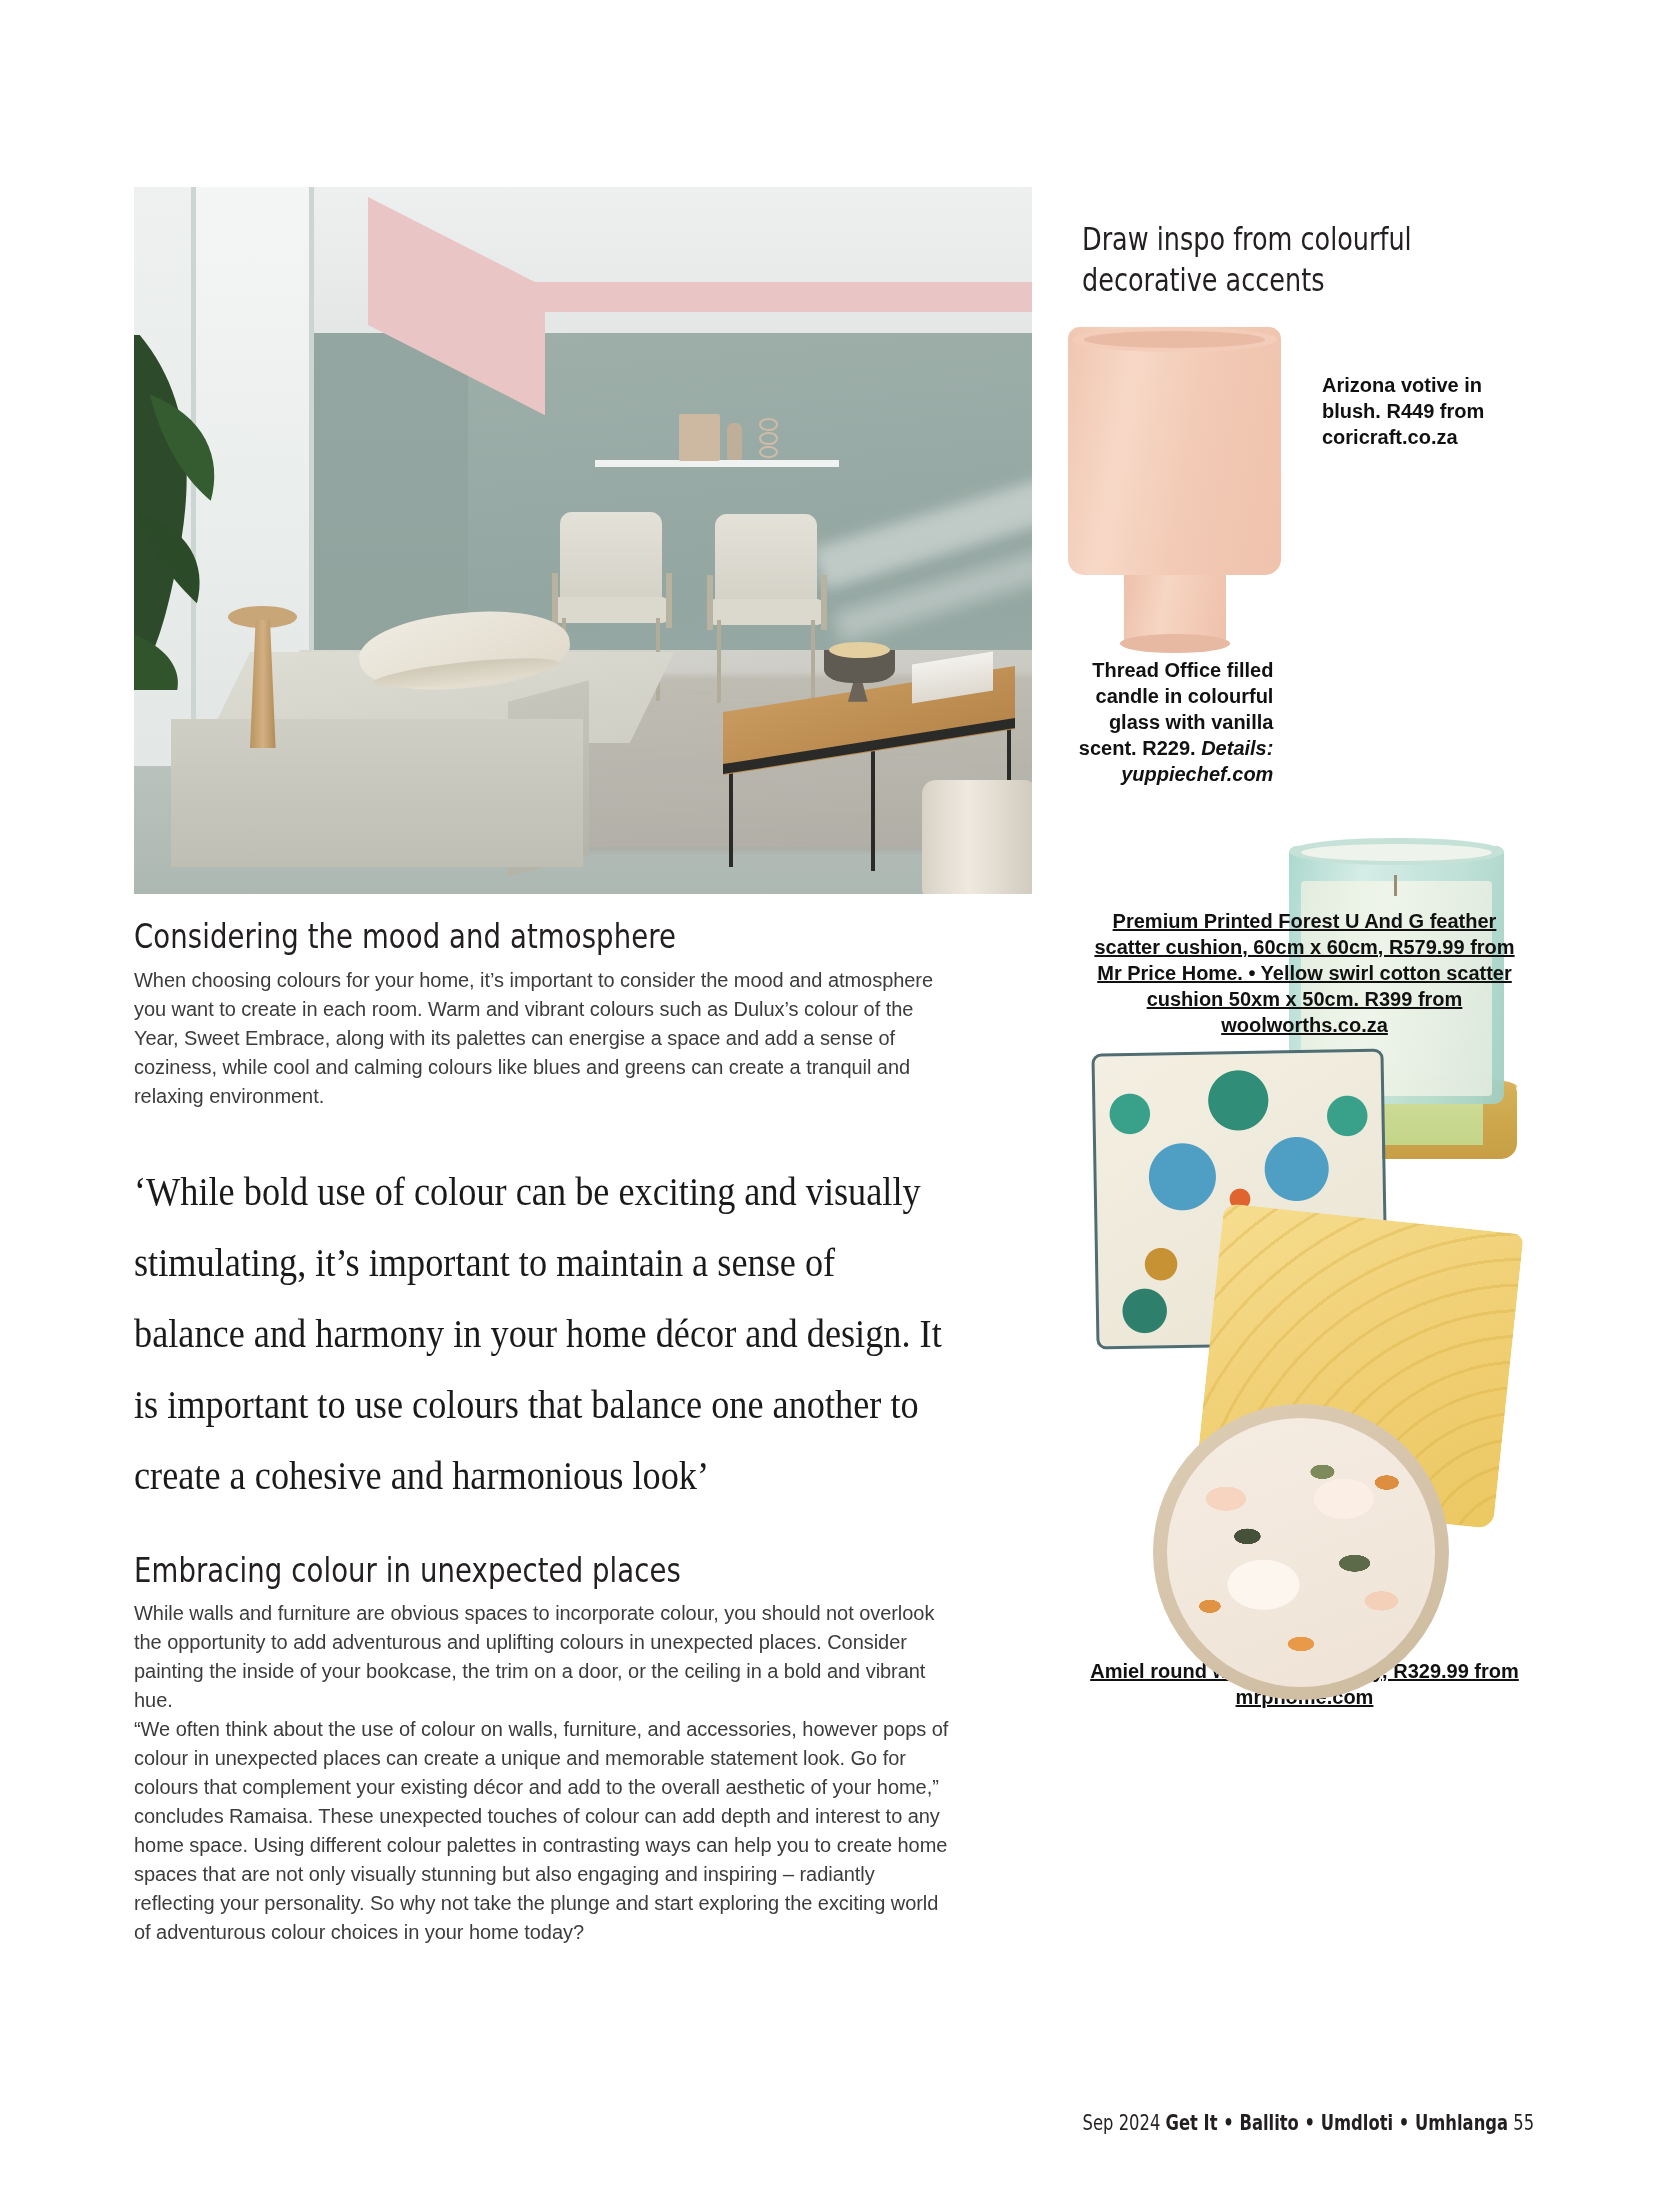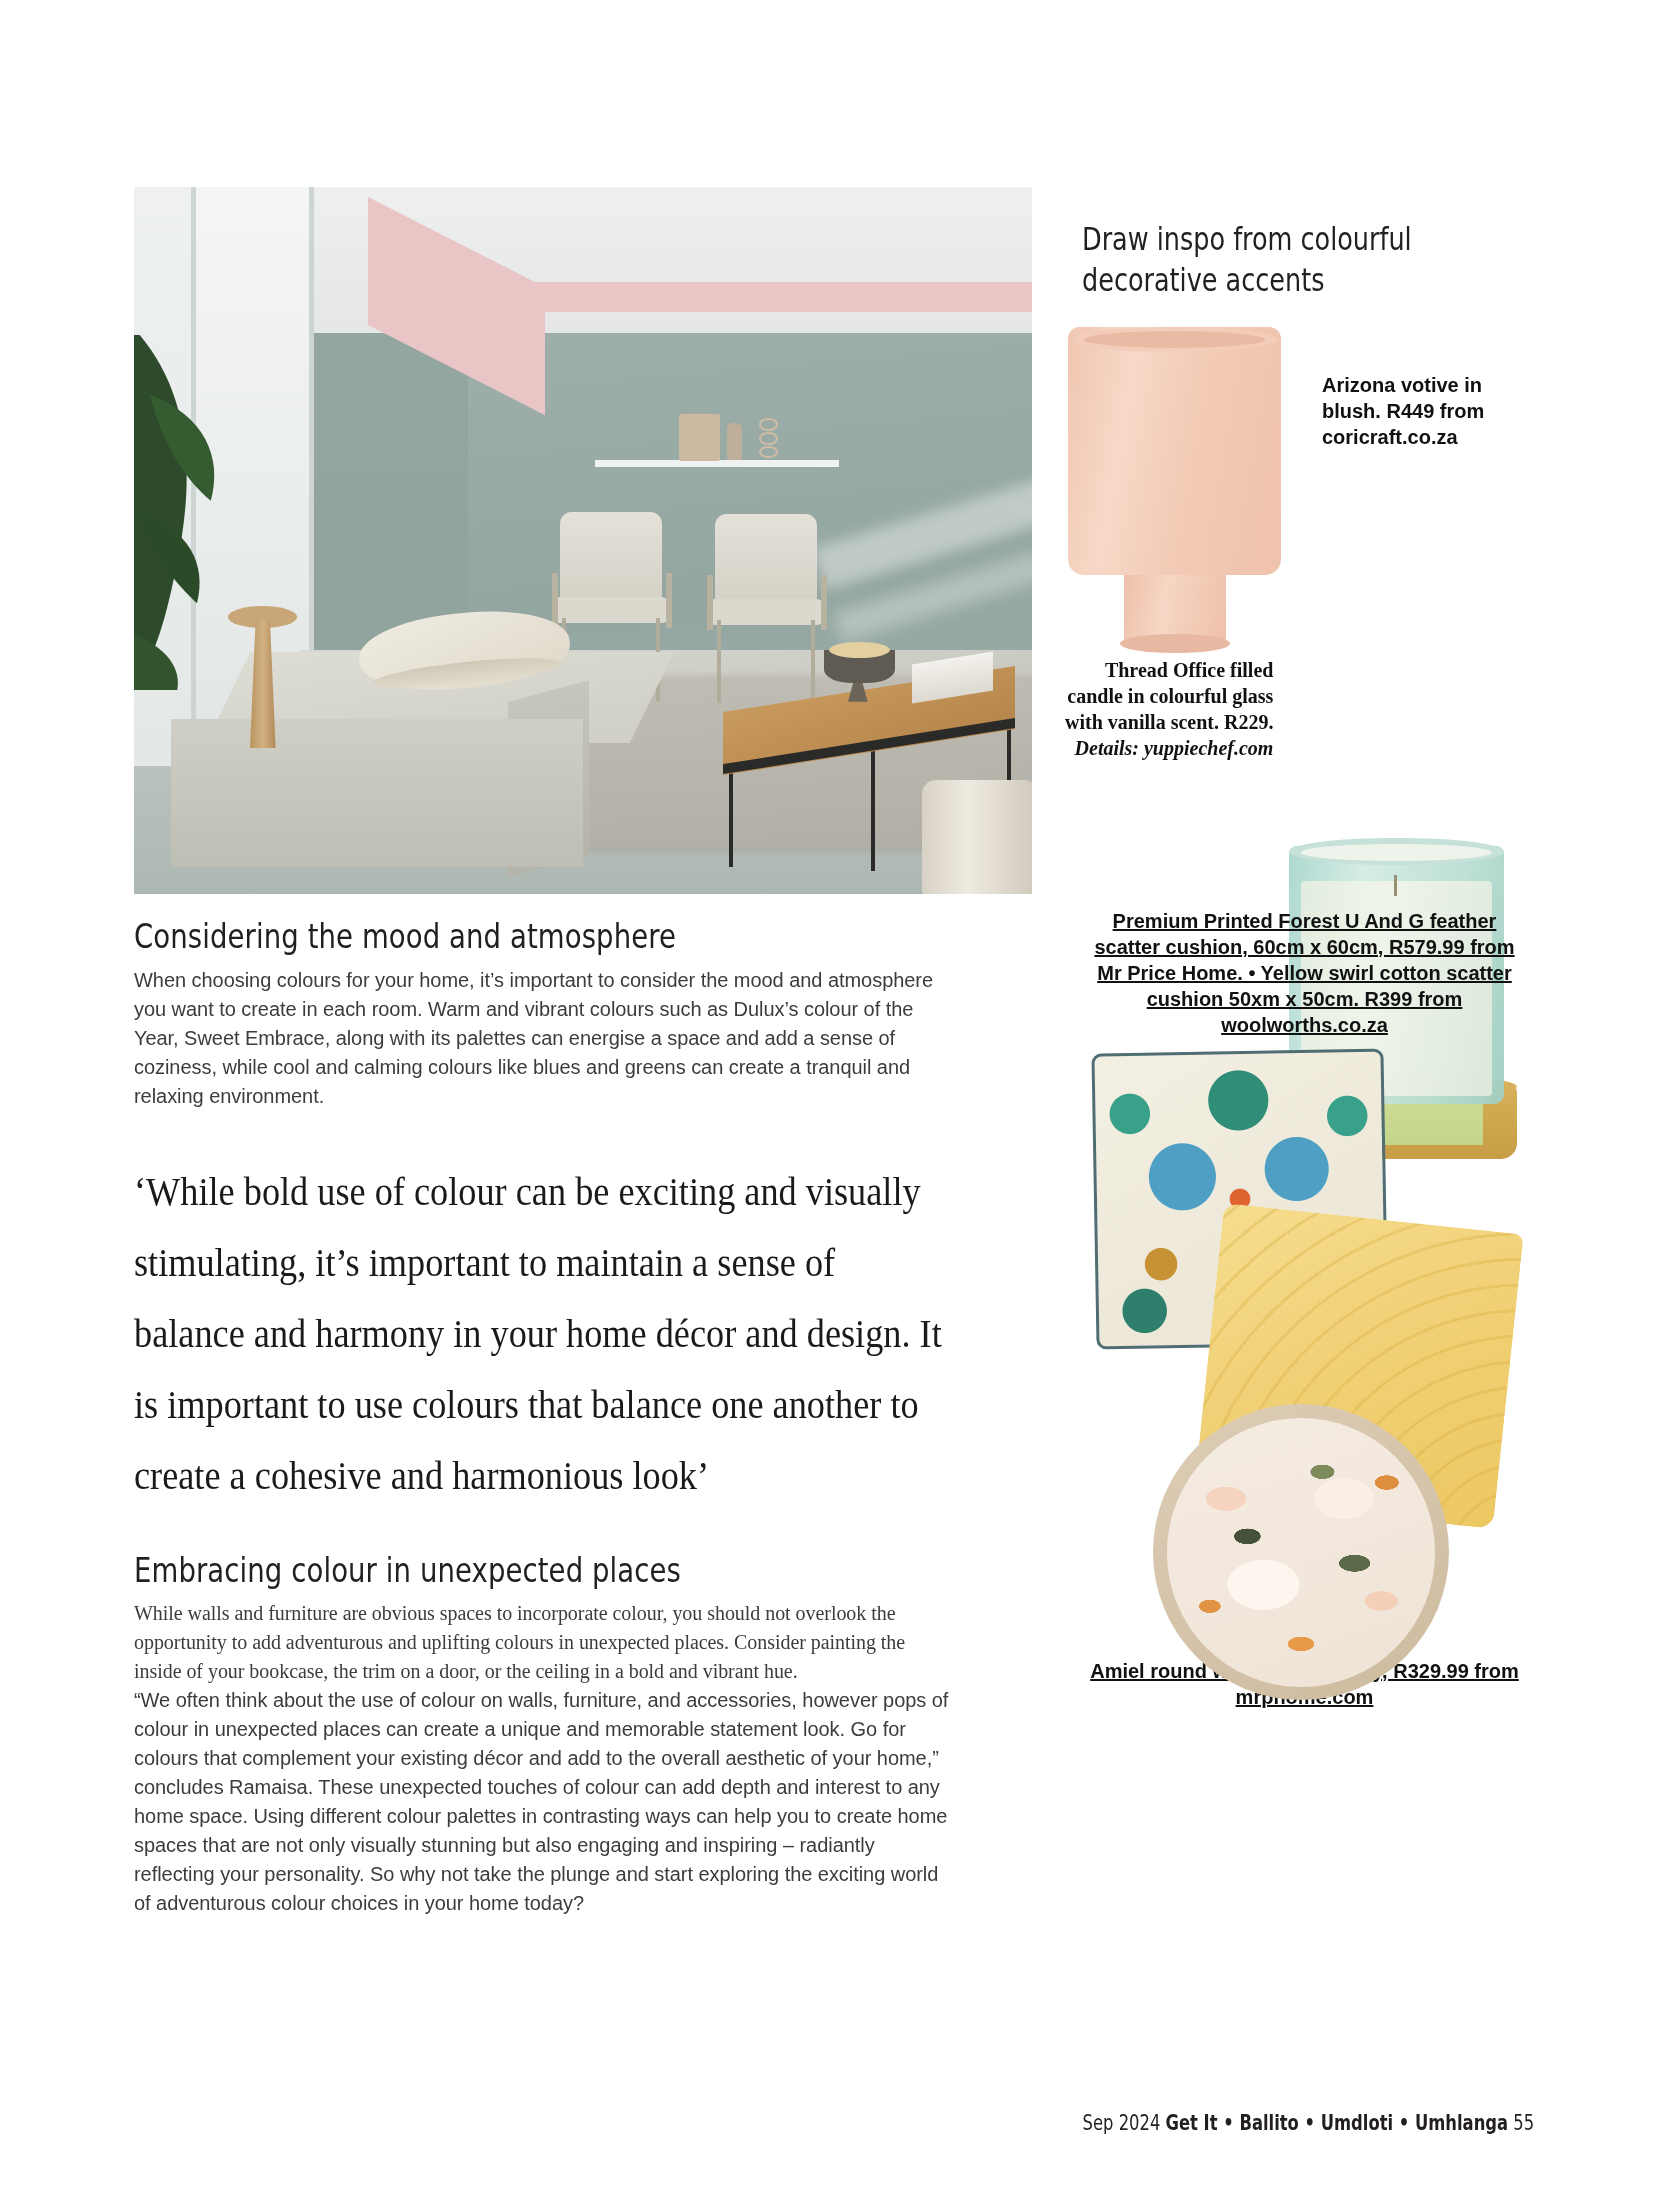--- a/index.html
+++ b/index.html
@@ -218,21 +218,21 @@
   }
   .body-p {
     font-family: "Liberation Sans", sans-serif;
     font-size: 20px;
     line-height: 29px;
     color: #3c3c3c;
     margin: 0 0 5.9px 0;
     width: 816px;
     letter-spacing: -0.05px;
   }
-  .body-p.tight { margin-bottom: 0; font-family: Liberation Serif, serif; }
+  .body-p.tight { margin-bottom: 0; }
   .body-p.italic { font-style: italic; color: #3c3c3c; }
 
   .pullquote {
     font-family: "Liberation Serif", "DejaVu Serif", serif;
     font-size: 39px;
     line-height: 71px;
     color: #1a1a1a;
     width: 877px;
     margin: 45px 0 39px 0;
     transform: scaleX(.93);
@@ -258,21 +258,21 @@
   }
   .prod-cap {
     font-family: "Liberation Sans", sans-serif;
     font-weight: bold;
     font-size: 20px;
     line-height: 26px;
     color: #111;
   }
   .prod-cap .it { font-style: italic; }
   .cap-center { text-align: center; text-decoration: underline; }
-  .cap-right  { text-align: right; font-family: Liberation Serif, serif; }
+  .cap-right  { text-align: right; }
   .cap-left   { text-align: left; }
 
   
   .votive-wrap { position: absolute; left: -13.8px; top: 11.8px; width: 213px; height: 327px; }
   .votive-body {
     position: absolute; left: 0; top: 0; width: 213px; height: 248px;
     background: linear-gradient(100deg, #f0c6b1 0%, #f7d8c7 28%, #f2cab5 58%, #efc2ac 100%);
     border-radius: 11.8px 11.8px 15.8px 15.8px;
   }
   .votive-rim {

